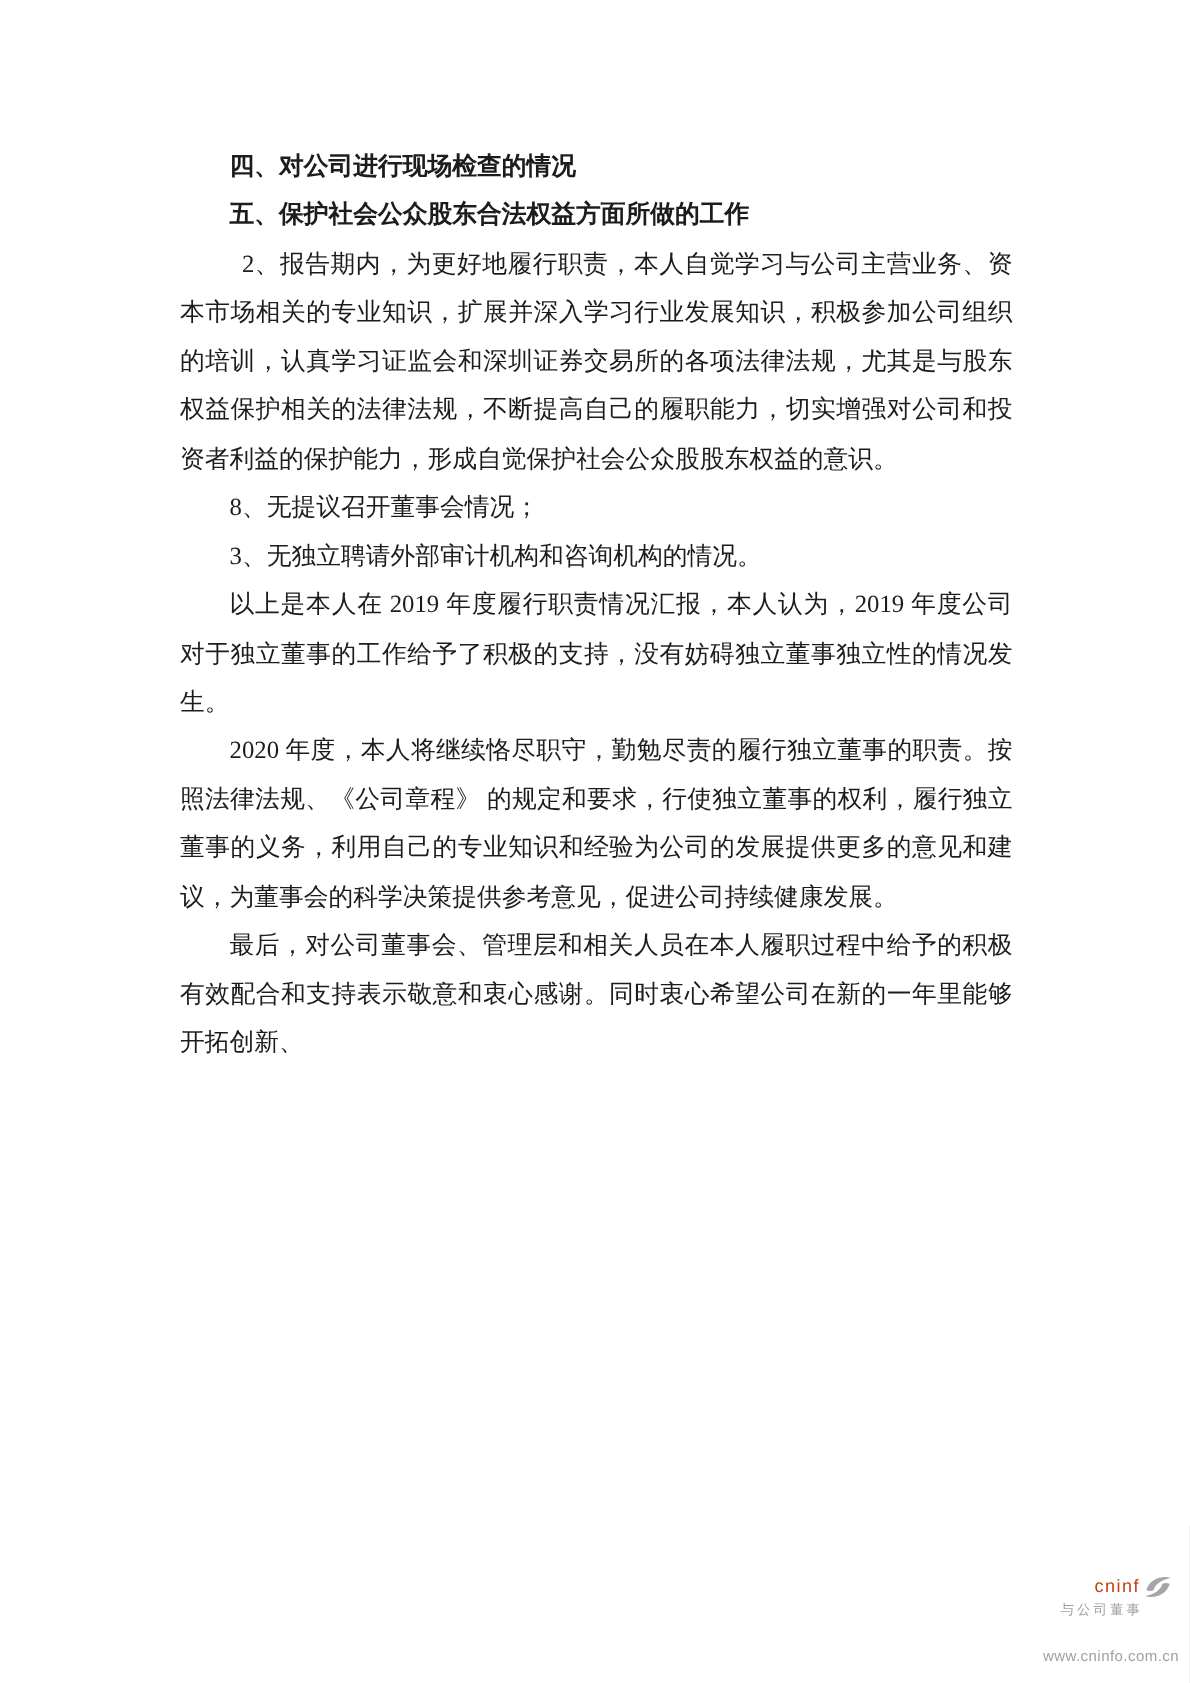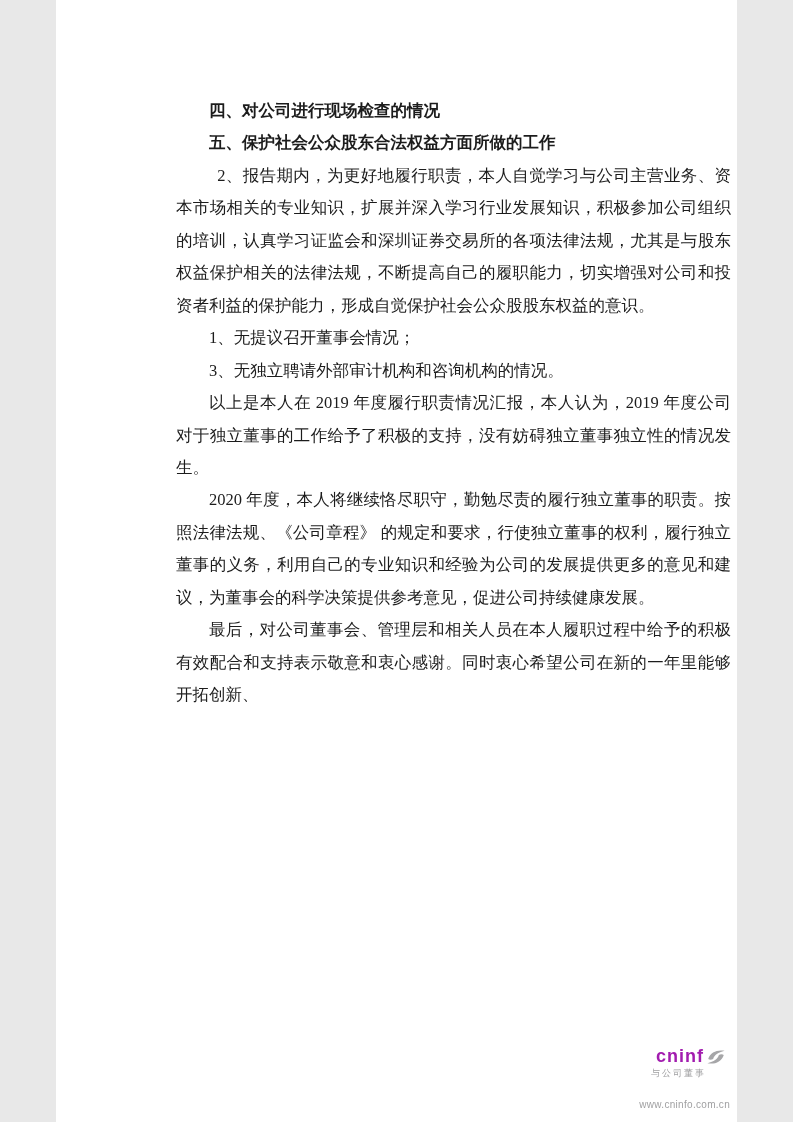--- a/index.html
+++ b/index.html
@@ -2,21 +2,21 @@
 <html><head>
 <meta charset="utf-8">
 <style>
   html, body {
     margin: 0;
     padding: 0;
     background: #e8e8e8;
   }
   .page {
     position: relative;
-    width: 681px;
+    width: 793px;
     height: 1122px;
     margin: 0 auto;
     background: #ffffff;
     font-family: "Liberation Serif", serif;
     color: #1c1c1c;
     overflow: hidden;
     box-sizing: border-box;
   }
   .doc {
     position: absolute;
@@ -52,24 +52,24 @@
     user-select: none;
   }
   .brand-row {
     display: flex;
     align-items: center;
     justify-content: flex-end;
     gap: 2px;
     padding-right: 6px;
   }
   .brand-text {
-    font-weight: bold;
-    font-size: 18px;
+    font-weight: normal;
+    font-size: 12px;
     letter-spacing: 1px;
-    color: #a21caf;
+    color: #c2410c;
   }
   .swirl {
     display: inline-block;
     width: 20px;
     height: 18px;
   }
   .brand-cn {
     font-size: 9px;
     letter-spacing: 2px;
     padding-right: 26px;
@@ -86,21 +86,21 @@
 <body>
 
 <div class="page">
 
   <div class="doc">
     <h2>四、对公司进行现场检查的情况</h2>
 
     <h2>五、保护社会公众股东合法权益方面所做的工作</h2>
     <p class="indent-extra">2、报告期内，为更好地履行职责，本人自觉学习与公司主营业务、资本市场相关的专业知识，扩展并深入学习行业发展知识，积极参加公司组织的培训，认真学习证监会和深圳证券交易所的各项法律法规，尤其是与股东权益保护相关的法律法规，不断提高自己的履职能力，切实增强对公司和投资者利益的保护能力，形成自觉保护社会公众股股东权益的意识。</p>
 
-    <p>1、无提议召开董事会情况；</p>
+    <p>8、无提议召开董事会情况；</p>
     <p>3、无独立聘请外部审计机构和咨询机构的情况。</p>
 
     <p>以上是本人在 2019 年度履行职责情况汇报，本人认为，2019 年度公司对于独立董事的工作给予了积极的支持，没有妨碍独立董事独立性的情况发生。</p>
     <p>2020 年度，本人将继续恪尽职守，勤勉尽责的履行独立董事的职责。按照法律法规、《公司章程》 的规定和要求，行使独立董事的权利，履行独立董事的义务，利用自己的专业知识和经验为公司的发展提供更多的意见和建议，为董事会的科学决策提供参考意见，促进公司持续健康发展。</p>
     <p>最后，对公司董事会、管理层和相关人员在本人履职过程中给予的积极有效配合和支持表示敬意和衷心感谢。同时衷心希望公司在新的一年里能够开拓创新、</p>
   </div>
 
   <div class="brandmark">
     <div class="brand-row">
       <span class="brand-text">cninf</span>

